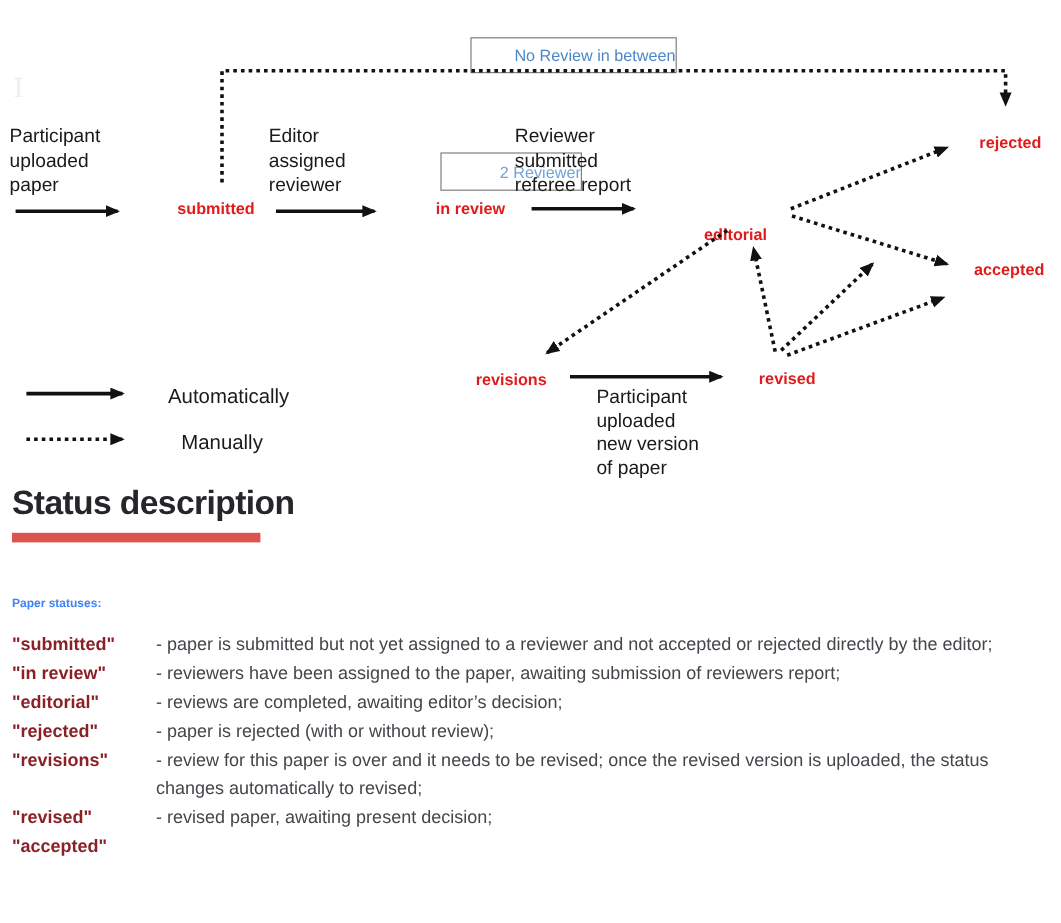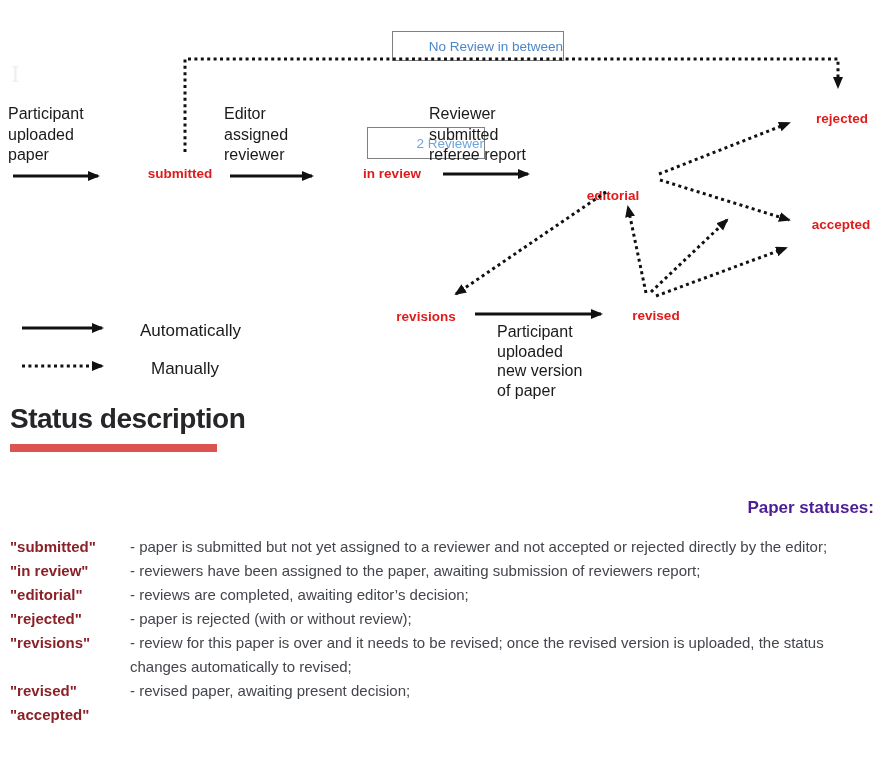--- a/index.html
+++ b/index.html
@@ -42,21 +42,21 @@
   .artifact{
     position:absolute;left:11px;top:62px;
     font-family:"DejaVu Serif",serif;font-size:22px;color:#f0eeee;
   }
   .section{position:absolute;left:10px;top:402px;width:864px;}
   .section h1{
     margin:0;font-size:28px;line-height:33px;font-weight:700;
     color:#26262a;letter-spacing:-0.5px;
   }
   .underbar{width:207px;height:8px;background:var(--bar-red);margin-top:9px;}
-  .intro{margin:46px 0 0 0;font-size:17px;font-weight:bold;color:#4c1d95;text-align:right;}
+  .intro{margin:46px 0 0 0;font-size:10px;font-weight:bold;color:#3b82f6;}
   .status-list{margin-top:17px;}
   .status-row{
     display:grid;grid-template-columns:120px 1fr;
     font-size:15px;line-height:24px;
   }
   .slabel{font-weight:bold;color:var(--maroon);}
   .sdesc{color:var(--desc);max-width:744px;}
 </style>
 </head>
 <body>

